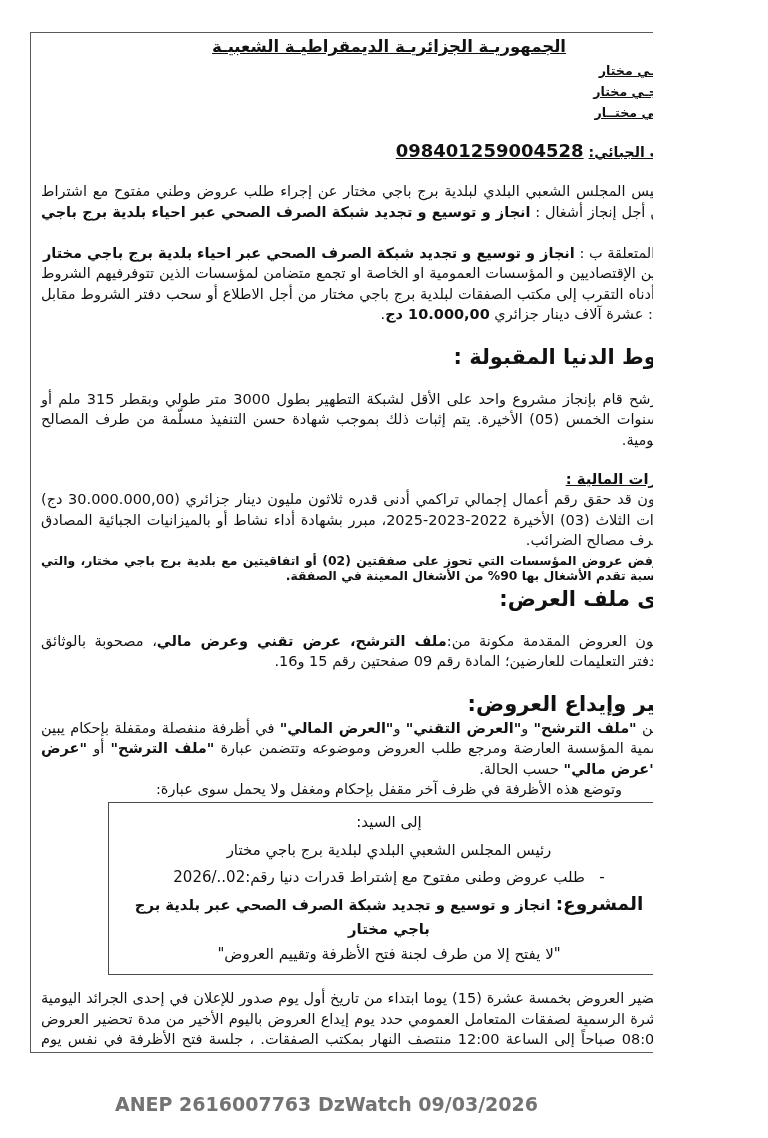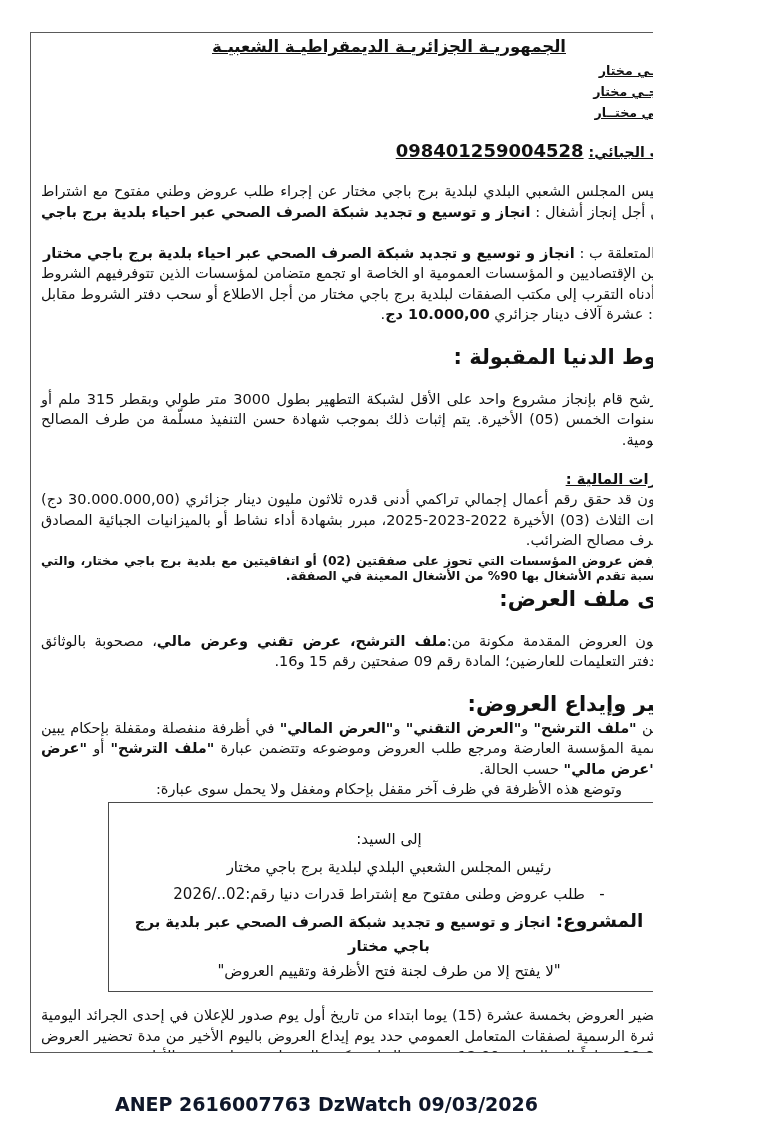--- a/index.html
+++ b/index.html
@@ -23,21 +23,21 @@
   .cap{padding-right:30px;font-size:14.8px;font-weight:bold;margin:3px 0 1px;}
   .cap-dash{margin-left:14px;}
   .cap-t{text-decoration:underline;}
   .li{display:flex;margin:2px 0;}
   .li-dash{flex:0 0 16px;font-weight:bold;font-size:14.5px;}
   .li-body{flex:1;margin:0;font-size:14.5px;line-height:20.5px;text-align:justify;}
   .note .li-dash{font-size:12.4px;}
   .note .li-body{font-size:12.4px;line-height:15.5px;font-weight:bold;}
   .center-line{text-align:center;font-size:14.5px;margin:2px 0;}
   .envelope{width:562px;margin:5px auto 7px;border:1px solid #4a4a4a;box-sizing:border-box;
-            padding:23px 10px 6px;text-align:center;}
+            padding:6px 10px 6px;text-align:center;}
   .env-line{font-size:15px;line-height:27.5px;}
   .env-project{line-height:24px;}
   .proj-label{font-size:18.5px;font-weight:bold;}
   .proj-text{font-weight:bold;font-size:14.8px;}
   .closing{margin-top:13px;}
   .footer{position:absolute;top:1093px;left:0;width:100%;text-align:center;direction:ltr;
           font-weight:bold;font-size:19px;}
 </style>
 </head>
 <body>
@@ -94,14 +94,14 @@
       <div class="env-line">-&nbsp;&nbsp; طلب عروض وطنى مفتوح مع إشتراط قدرات دنيا رقم:02../2026</div>
       <div class="env-line env-project">
         <span class="proj-label">المشروع:</span><span class="proj-text"> انجاز و توسيع و تجديد شبكة الصرف الصحي عبر بلدية برج باجي مختار</span>
       </div>
       <div class="env-line">"لا يفتح إلا من طرف لجنة فتح الأظرفة وتقييم العروض"</div>
     </div>
 
     <p class="para closing">حددت مدة تحضير العروض بخمسة عشرة (15) يوما ابتداء من تاريخ أول يوم صدور للإعلان في إحدى الجرائد اليومية الوطنية أو النشرة الرسمية لصفقات المتعامل العمومي حدد يوم إيداع العروض باليوم الأخير من مدة تحضير العروض من الساعة 08:00 صباحاً إلى الساعة 12:00 منتصف النهار بمكتب الصفقات. ، جلسة فتح الأظرفة في نفس يوم  إيداع العروض على الساعة 14:00 مساءً بمقر بلدية برج باجي مختار وفي حالة ما إذا كان هذا اليوم عطلة يؤجل الفتح إلى يوم العمل الموالي في نفس التوقيت وفي نفس المكان كما يعتبر هذا الإعلان بمثابة دعوة للمتعهدين لحضور لجلسة فتح الأظرفة ويبقى المتعهدون ملزمون بعروضهم طيلة  90 يوما ابتداء من تاريخ إيداع العروض زائد مدة تحضير العروض.</p>
   </div>
 
-  <div class="footer" style="color:#0f172a">ANEP 2616007763 DzWatch 09/03/2026</div>
+  <div class="footer" style="color:#737373">ANEP 2616007763 DzWatch 09/03/2026</div>
 </div>
 
 </body></html>

